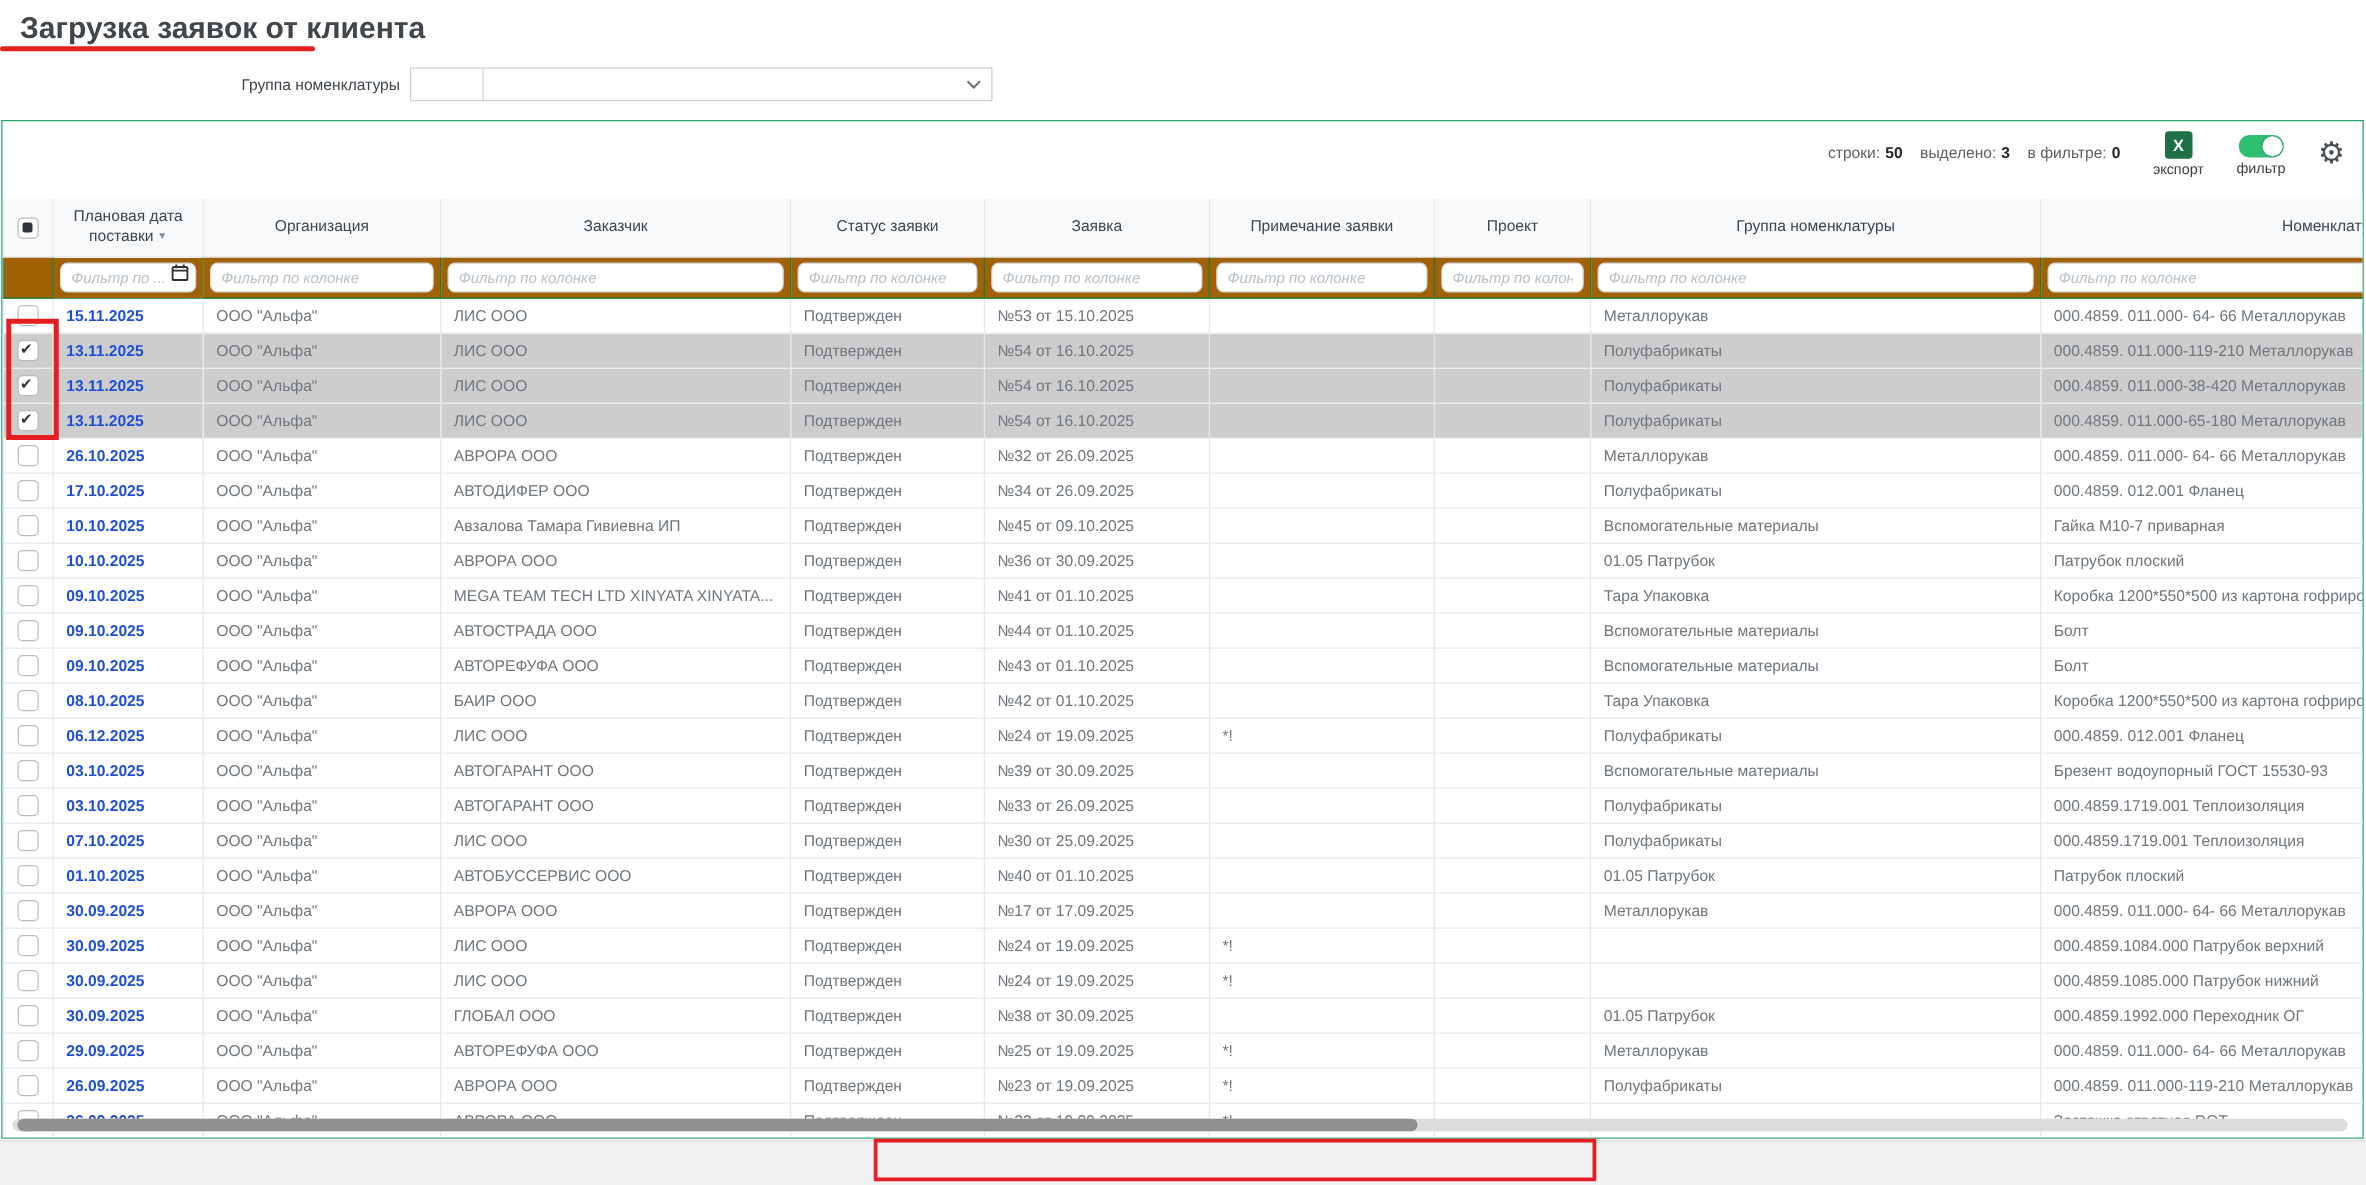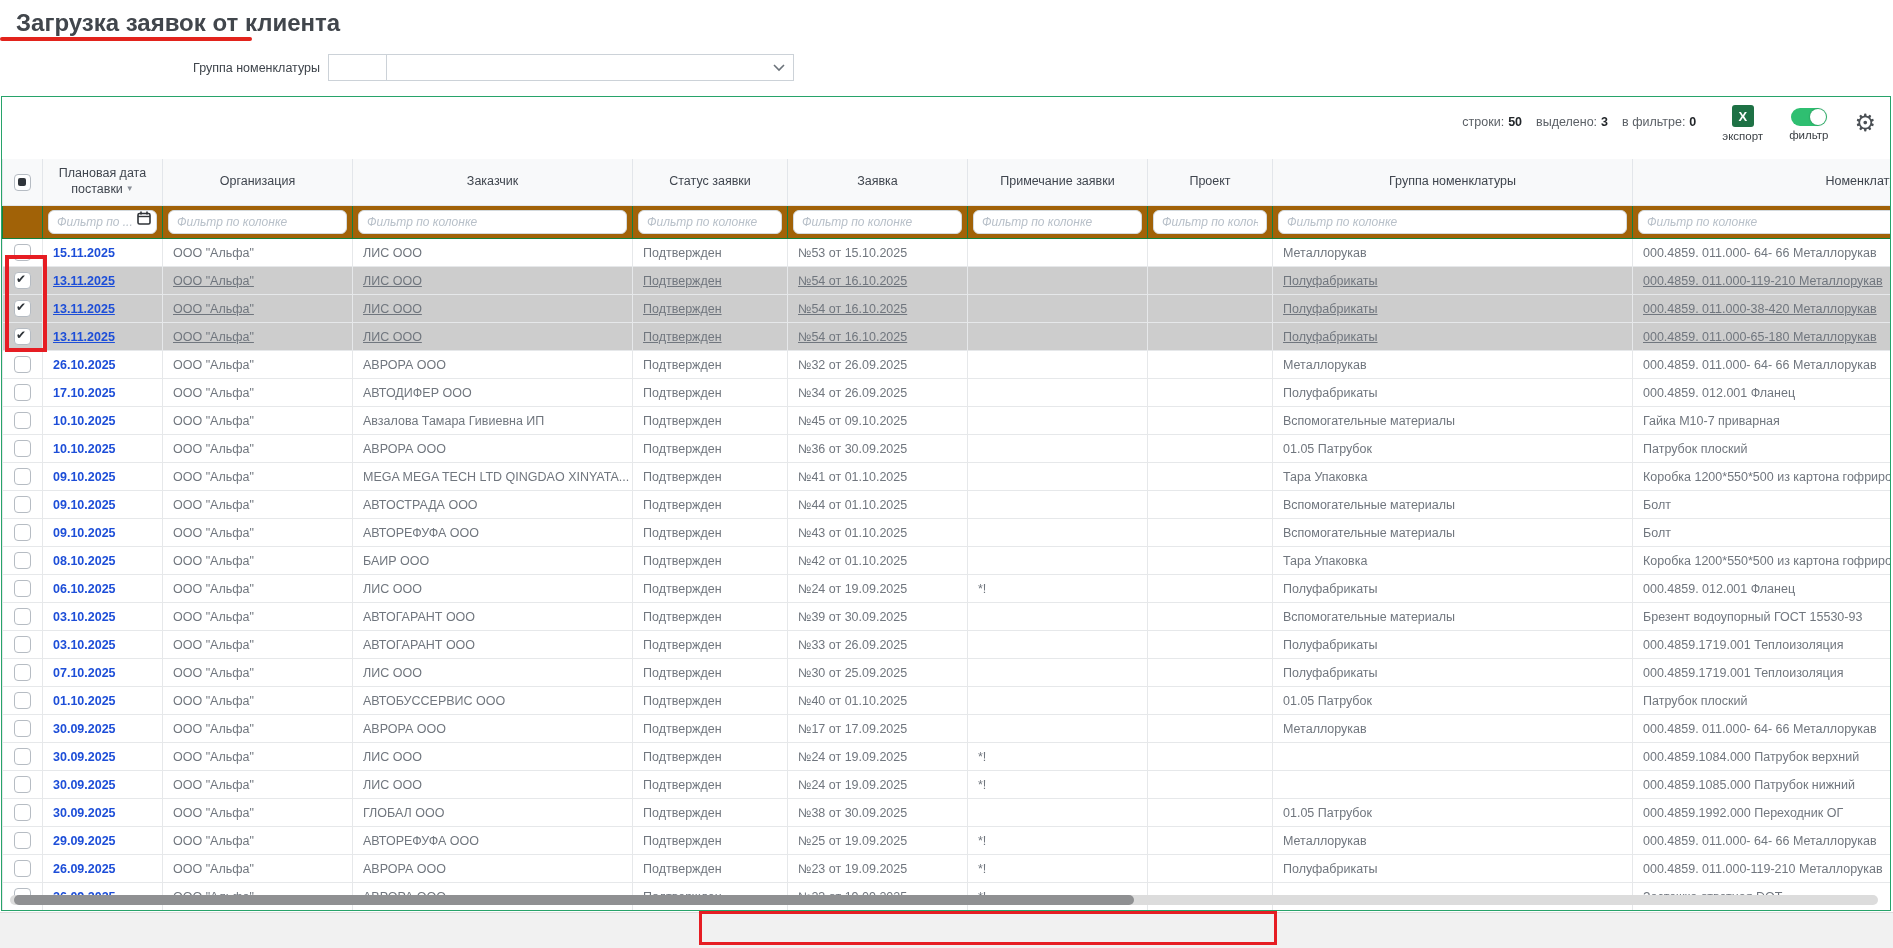--- a/index.html
+++ b/index.html
@@ -35,21 +35,21 @@
      color:#3f454e;font-size:12.5px;text-align:center;padding:2px 10px;line-height:1.25;position:relative;}
   .sort-arrow{font-size:8px;color:#8a9098;position:relative;top:-2px;margin-left:3px;}
   tr.filter-row td{height:32px;border:1px solid #15803d;background:#a16207;padding:0 5px;}
   .flt{width:100%;height:24px;box-sizing:border-box;border:1px solid #d4dade;border-radius:6px;
        padding:0 8px;font-size:12px;font-style:italic;color:#9aa3ad;font-family:"Liberation Sans",sans-serif;}
   .flt::placeholder{color:#b8c0c9;font-style:italic;}
   .flt-date-wrap{position:relative;}
   .flt-date-wrap .cal{position:absolute;right:11px;top:5px;}
   tbody td{height:28px;border:1px solid #e6e8ea;padding:0 10px;color:#70767e;white-space:nowrap;overflow:hidden;box-sizing:border-box;}
   tbody td.c-date{color:#1d4ed8;font-weight:600;}
-  tbody tr.selected td{background:#cdcdcd;text-decoration:underline;}
+  tbody tr.selected td{background:#cdcdcd;}
   td.c-check{text-align:center;padding:0;}
   
   .cb{display:inline-block;width:17px;height:17px;border:1.5px solid #b6bcc3;border-radius:4px;background:#fff;
       box-sizing:border-box;vertical-align:middle;position:relative;}
   .cb.checked::after{content:"\2714";position:absolute;left:1px;top:-1px;font-size:12px;color:#2e3338;}
   .cb.indet::after{content:"";position:absolute;left:3px;top:3px;width:8px;height:8px;background:#30353b;border-radius:2px;}
   
   .hscroll{position:absolute;left:8px;bottom:5px;width:1868px;height:10px;border-radius:5px;background:#dcdcdc;}
   .hthumb{position:absolute;left:4px;top:0;width:1120px;height:10px;border-radius:5px;background:#8f9092;}
   
@@ -249,21 +249,21 @@
     <td></td>
     <td></td>
     <td>01.05 Патрубок</td>
     <td>Патрубок плоский</td>
   </tr>
 
   <tr>
     <td class="c-check"><span class="cb"></span></td>
     <td class="c-date">09.10.2025</td>
     <td>ООО "Альфа"</td>
-    <td>MEGA MEGA TECH LTD QINGDAO XINYATA...</td>
+    <td>MEGA TEAM TECH LTD XINYATA XINYATA...</td>
     <td>Подтвержден</td>
     <td>№41 от 01.10.2025</td>
     <td></td>
     <td></td>
     <td>Тара Упаковка</td>
     <td>Коробка 1200*550*500 из картона гофрированного</td>
   </tr>
 
   <tr>
     <td class="c-check"><span class="cb"></span></td>
@@ -299,21 +299,21 @@
     <td>Подтвержден</td>
     <td>№42 от 01.10.2025</td>
     <td></td>
     <td></td>
     <td>Тара Упаковка</td>
     <td>Коробка 1200*550*500 из картона гофрированного</td>
   </tr>
 
   <tr>
     <td class="c-check"><span class="cb"></span></td>
-    <td class="c-date">06.10.2025</td>
+    <td class="c-date">06.12.2025</td>
     <td>ООО "Альфа"</td>
     <td>ЛИС ООО</td>
     <td>Подтвержден</td>
     <td>№24 от 19.09.2025</td>
     <td>*!</td>
     <td></td>
     <td>Полуфабрикаты</td>
     <td>000.4859. 012.001 Фланец</td>
   </tr>
 

